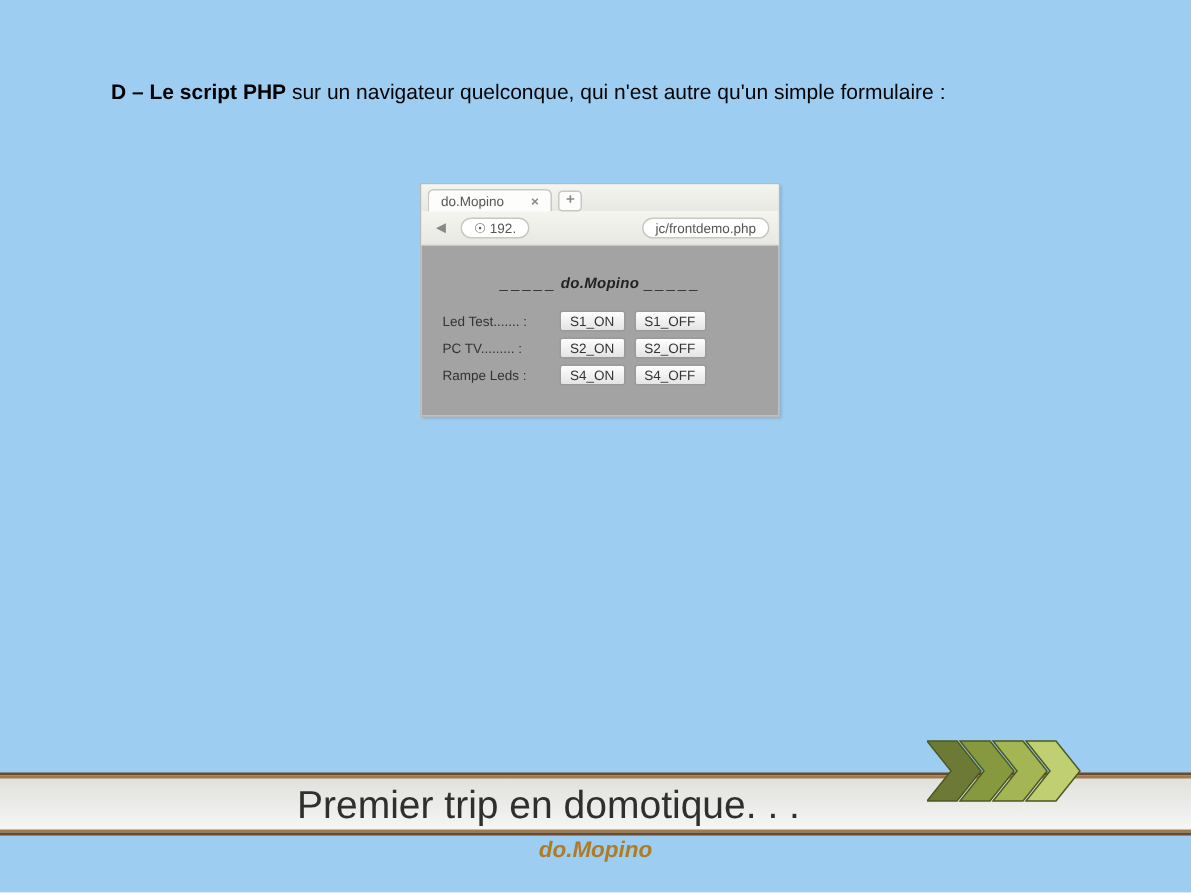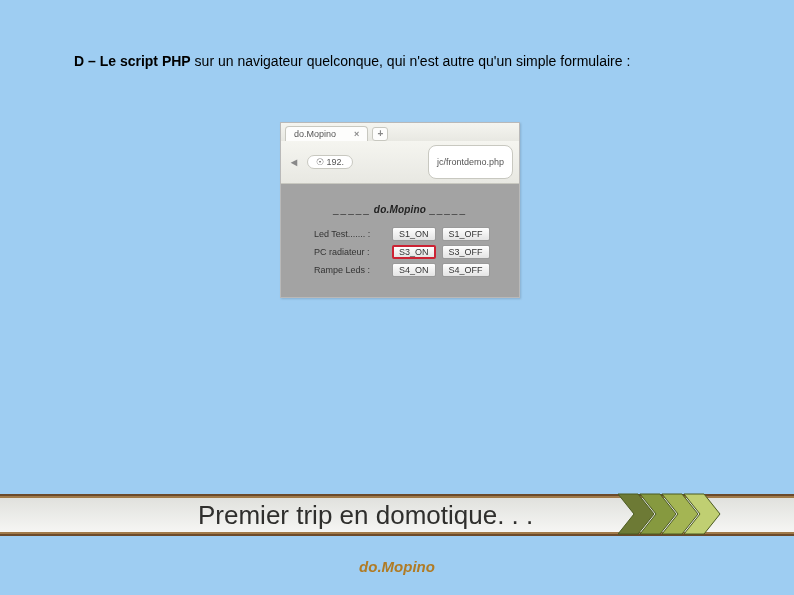--- a/index.html
+++ b/index.html
@@ -75,21 +75,21 @@
     border: 1px solid #c8c8c0;
     background: #fff;
     border-radius: 8px;
     padding: 1px 8px;
     display: flex; align-items: flex-start; gap: 4px;
   }
   .url-seg.right {
     border: 1px solid #c8c8c0;
     background: #fff;
     border-radius: 8px;
-    padding: 11px 8px;
+    padding: 1px 8px;
     margin-left: auto;
   }
   .page {
     background: #a3a3a3;
     padding: 14px 10px 18px 10px;
   }
   .page-title-row {
     text-align: center;
     padding: 6px 0 10px 0;
     font-size: 10px;
@@ -97,21 +97,21 @@
     letter-spacing: 0.2px;
   }
   .page-title-row .deco { letter-spacing: 2px; color: #333; }
   .page-title-row .brand { font-weight: bold; font-style: italic; }
   .form-row {
     display: flex; align-items: center; gap: 6px;
     padding: 2px 4px;
     font-size: 9px;
     color: #333;
   }
-  .form-label { width: 72px; margin-left: 19px; }
+  .form-label { width: 72px; }
   .btn {
     border: 1px solid #9a9a9a;
     background: linear-gradient(#fefefe,#e4e4e4);
     padding: 1px 6px;
     font-size: 9px;
     min-width: 42px;
     text-align: right;
     border-radius: 2px;
   }
   .btn.hl { border: 2px solid #c23; padding: 0 5px; }
@@ -119,21 +119,21 @@
   .code-link {
     position: absolute;
     left: 94px; top: 452px;
     font-size: 14px;
     line-height: 1.3;
   }
   .code-link a { color: #0a2f9e; text-decoration: underline; }
 
   .band {
     position: absolute;
-    left: 0; top: 494px;
+    left: 0; top: 515px;
     width: 794px; height: 42px;
     background: linear-gradient(#dfe0dc, #f7f7f5);
     border-top: 2px solid #6b4a2b;
     border-bottom: 2px solid #6b4a2b;
     box-shadow: inset 0 2px 0 #a07a4a, inset 0 -2px 0 #a07a4a;
     display: flex; align-items: center;
     padding-left: 198px;
   }
   .band .text {
     font-size: 26px;
@@ -191,23 +191,23 @@
         <span class="brand">do.Mopino</span>
         <span class="deco">_____</span>
       </div>
       <div id="rows-container">
           <div class="form-row">
             <span class="form-label">Led Test....... :</span>
             <span class="btn">S1_ON</span>
             <span class="btn">S1_OFF</span>
           </div>
           <div class="form-row">
-            <span class="form-label">PC radiateur :</span>
-            <span class="btn hl">S3_ON</span>
-            <span class="btn">S3_OFF</span>
+            <span class="form-label">PC TV......... :</span>
+            <span class="btn">S2_ON</span>
+            <span class="btn">S2_OFF</span>
           </div>
           <div class="form-row">
             <span class="form-label">Rampe Leds :</span>
             <span class="btn">S4_ON</span>
             <span class="btn">S4_OFF</span>
           </div>
         </div>
     </div>
   </div>
 

